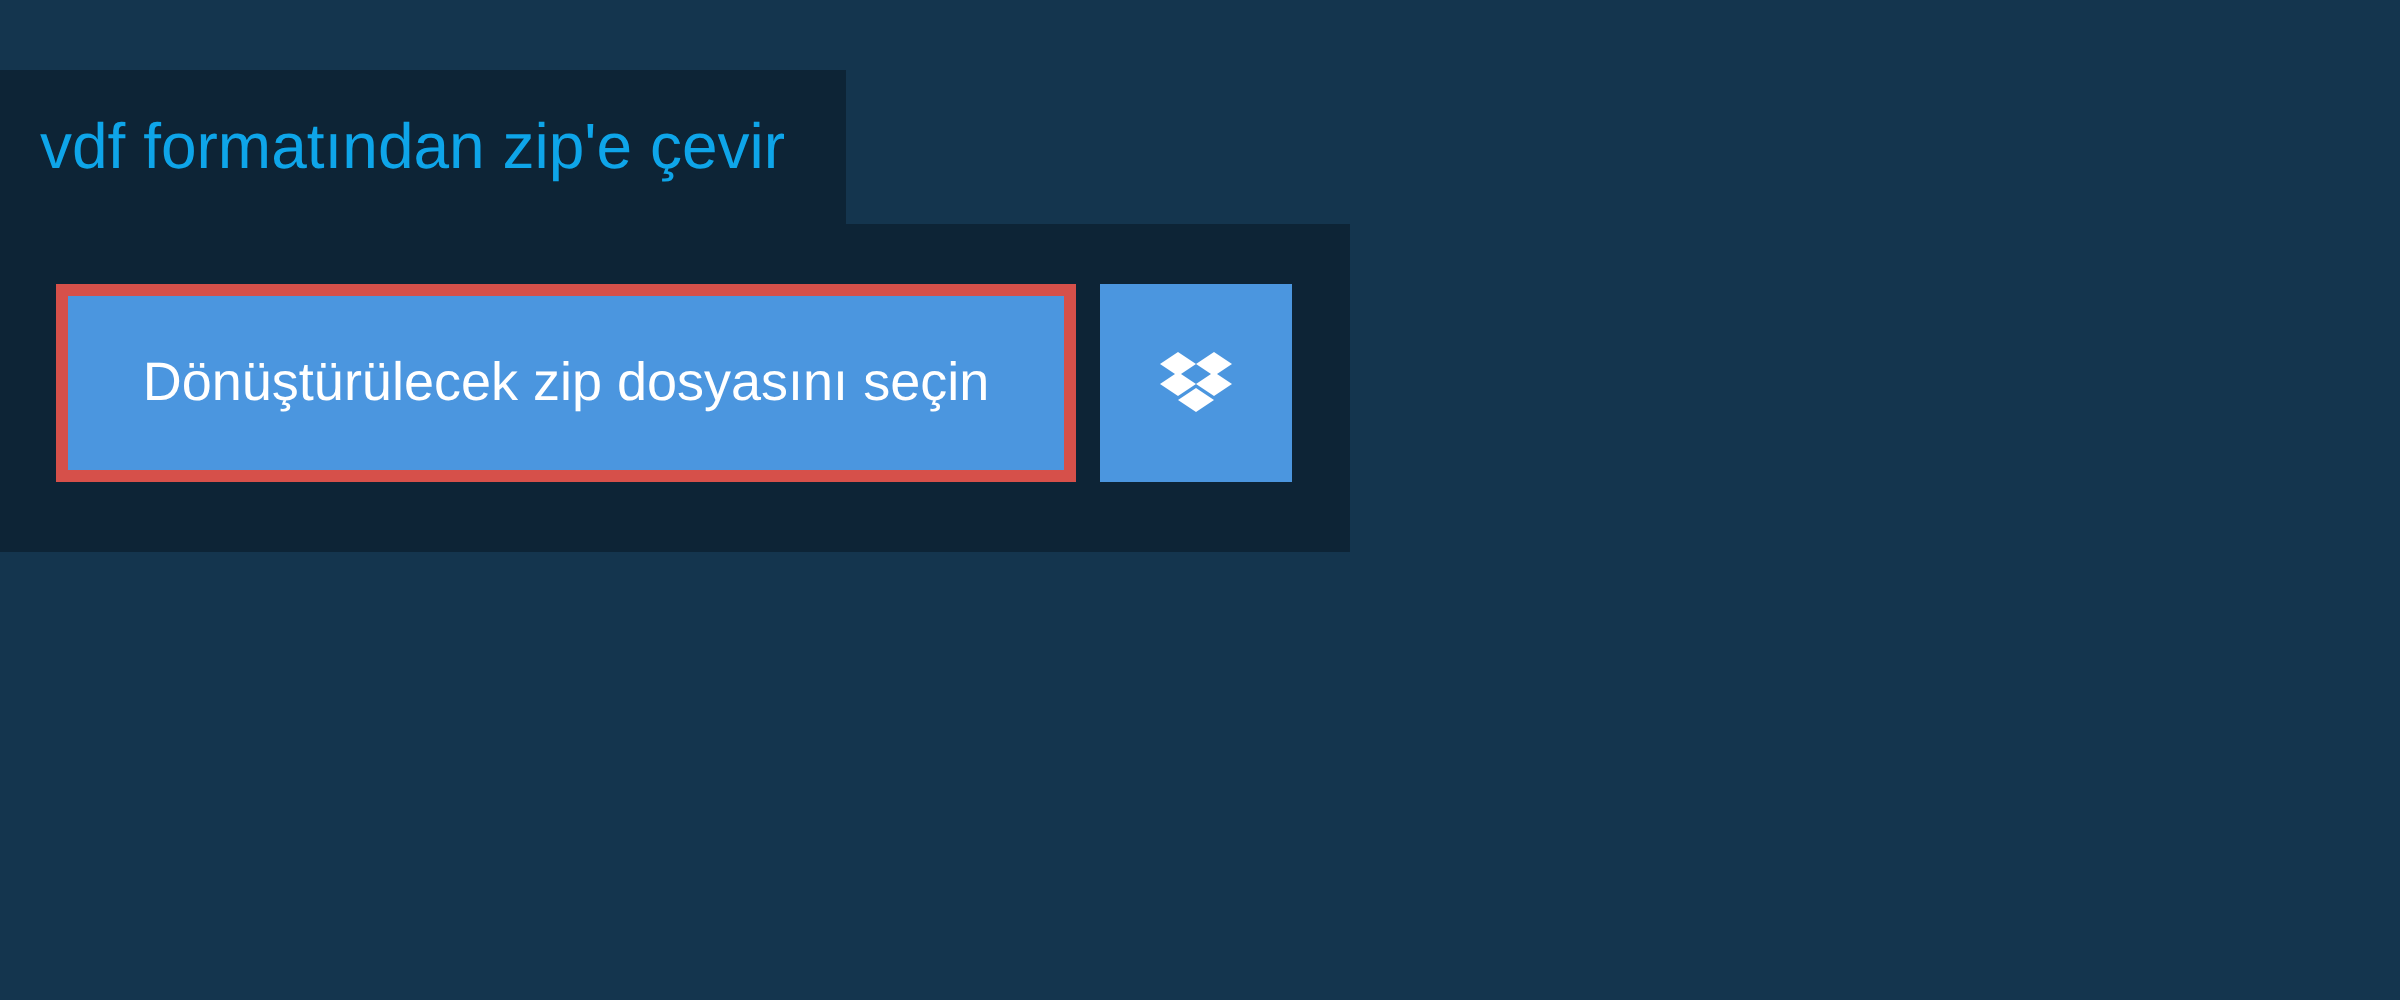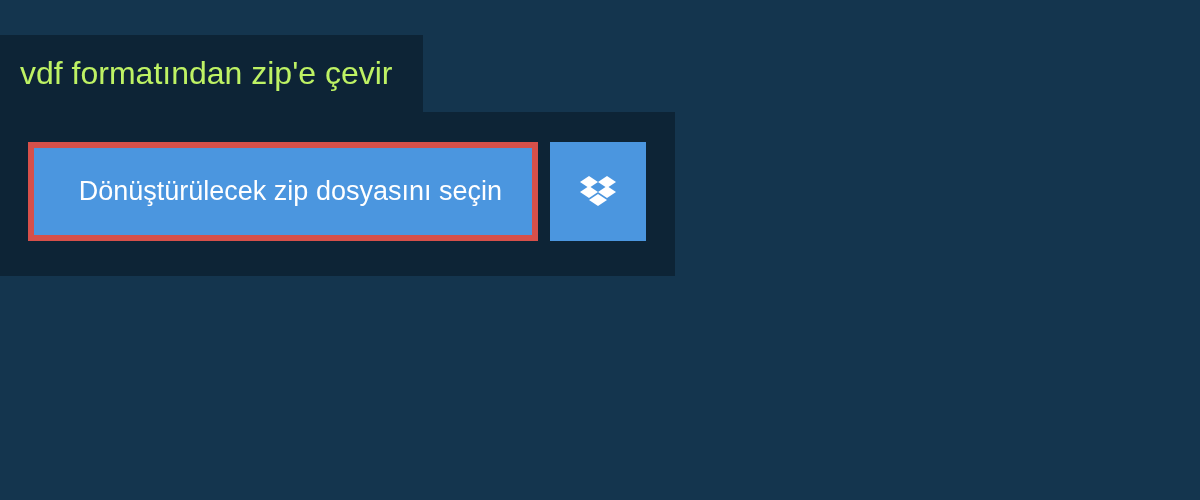--- a/index.html
+++ b/index.html
@@ -9,21 +9,21 @@
     }
     body {
       width: 1200px;
       height: 500px;
       background-color: #14354e;
       font-family: Arial, Helvetica, sans-serif;
       overflow: hidden;
     }
     .title-tab {
       background-color: #0d2436;
-      color: #bef264;
+      color: #0ea5e9;
       font-size: 32px;
       font-weight: 400;
       padding: 20px 30px 20px 20px;
       display: inline-block;
       margin-top: 35px;
     }
     .upload-panel {
       background-color: #0d2436;
       margin-top: 0;
       padding: 30px 28px 35px 28px;
@@ -34,21 +34,21 @@
       gap: 12px;
     }
     .select-file-button {
       background-color: #4b96df;
       border: 6px solid #d6504a;
       color: #ffffff;
       font-size: 27px;
       font-weight: 400;
       padding: 28px 30px;
       cursor: pointer;
-      text-align: right;
+      text-align: center;
       flex: 0 0 auto;
       width: 510px;
     }
     .dropbox-button {
       background-color: #4b96df;
       width: 96px;
       display: flex;
       align-items: center;
       justify-content: center;
       cursor: pointer;

